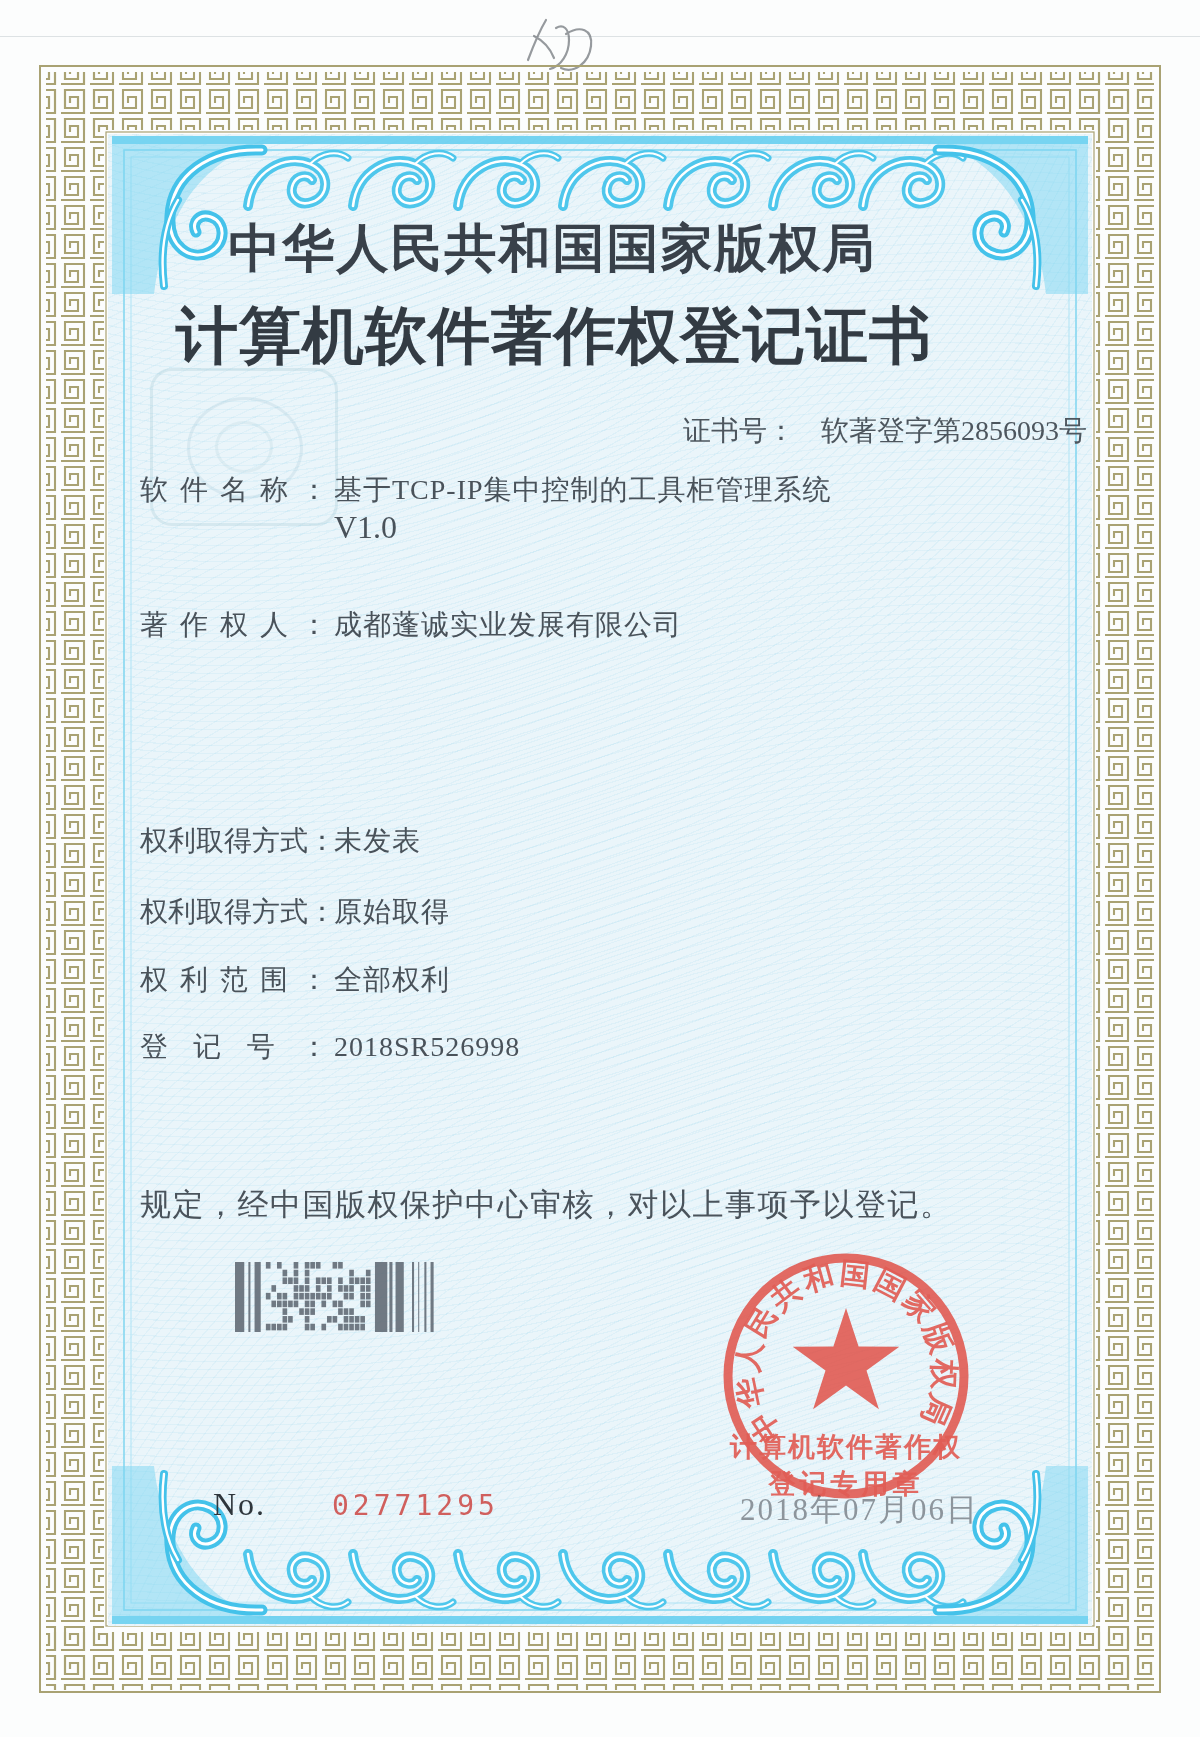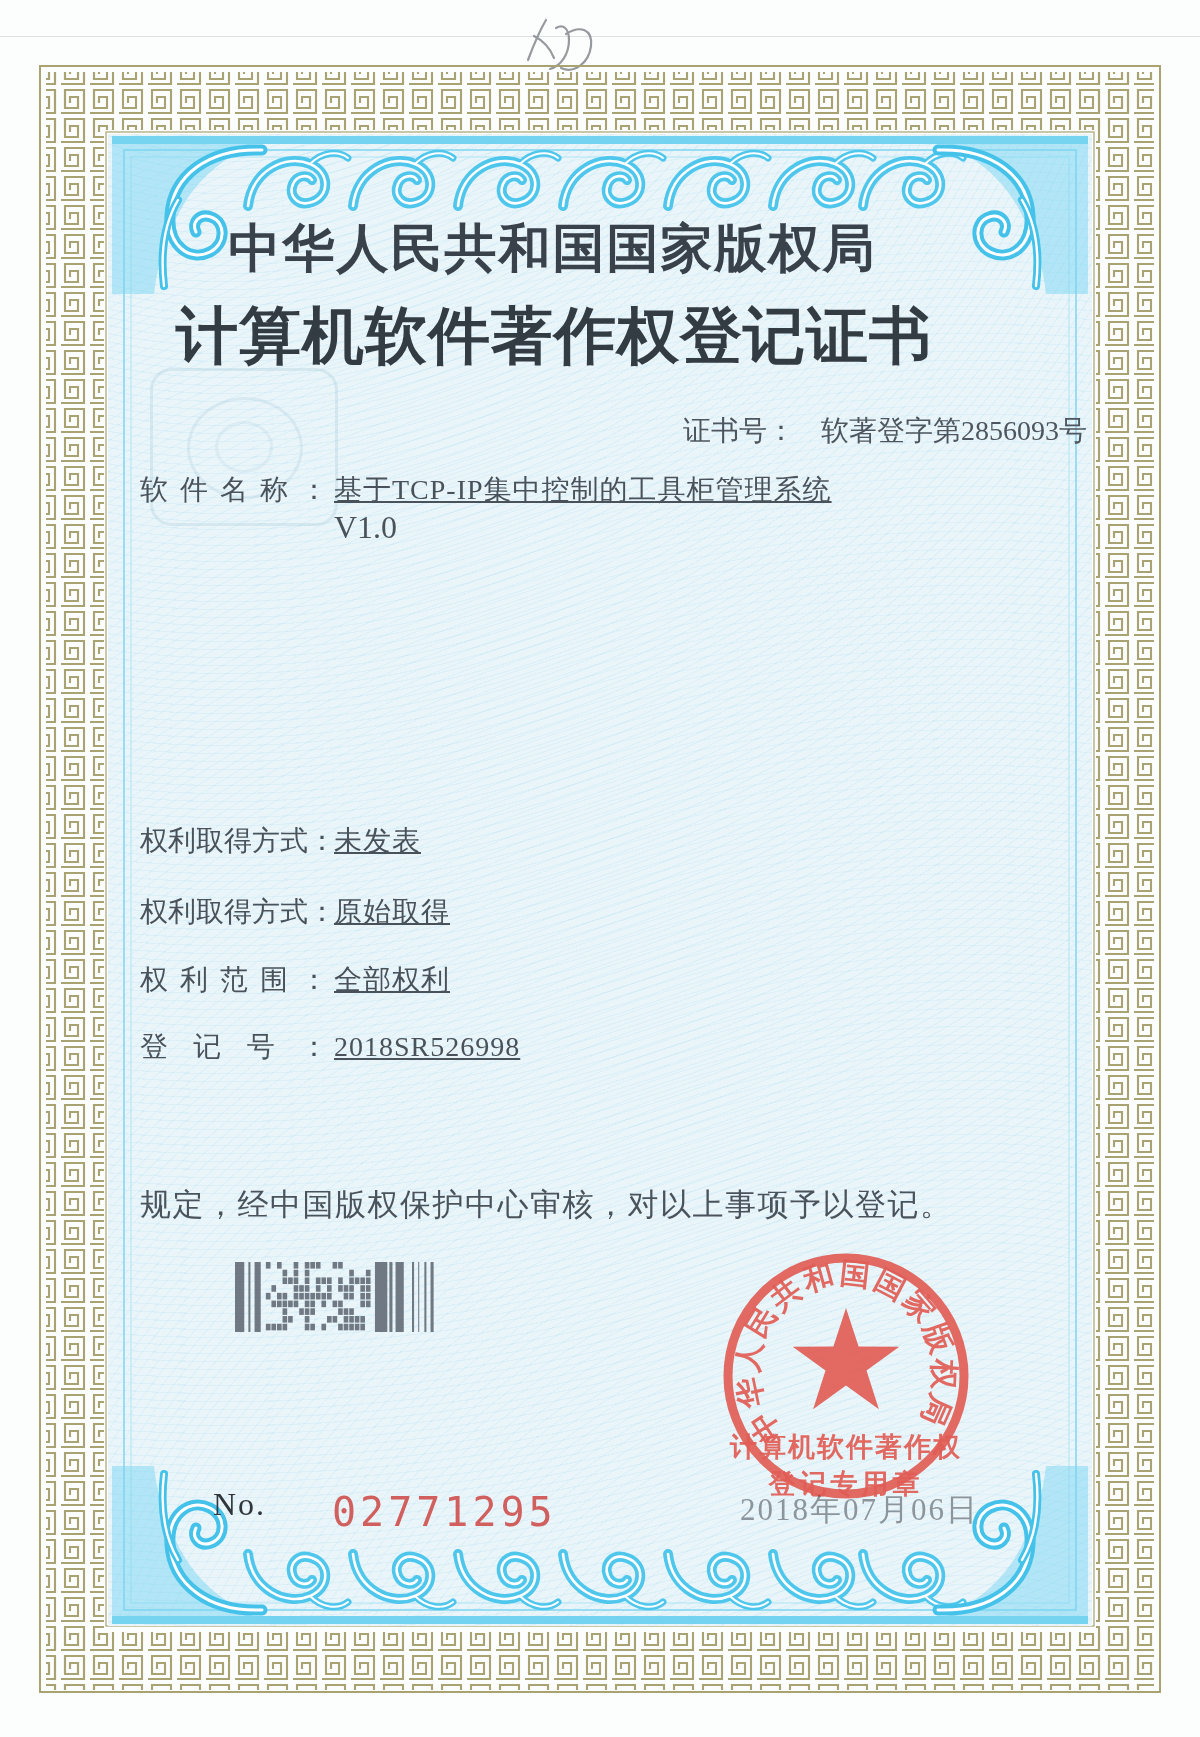--- a/index.html
+++ b/index.html
@@ -29,25 +29,25 @@
     text-align:center;font-size:52px;font-weight:600;letter-spacing:2px;color:#39414a;white-space:nowrap;
   }
   .cert-title{
     position:absolute;left:110px;top:294px;width:980px;padding-right:92px;box-sizing:border-box;
     text-align:center;font-size:62px;font-weight:700;letter-spacing:1px;color:#333b43;white-space:nowrap;
   }
   .certno{position:absolute;left:683px;top:412px;font-size:28px;color:#4d565e;white-space:nowrap;}
   .certno .sp{display:inline-block;width:26px;}
   .row{position:absolute;left:140px;font-size:28px;white-space:nowrap;color:#49525a;}
   .row .lbl{display:inline-block;width:188px;text-align:justify;text-align-last:justify;}
-  .row .val{margin-left:6px;letter-spacing:1px;text-decoration:underline;}
+  .row .val{margin-left:6px;letter-spacing:1px;}
   .val2{position:absolute;left:334px;font-size:32px;color:#49525a;}
   .stmt{position:absolute;font-size:31px;letter-spacing:1.5px;color:#4a535b;white-space:nowrap;}
   .serial{position:absolute;left:213px;top:1486px;font-size:32px;color:#2f363c;letter-spacing:2px;}
-  .serial-num{position:absolute;left:332px;top:1489px;font-size:40px;color:#d05f5d;
+  .serial-num{position:absolute;left:332px;top:1489px;font-size:28px;color:#d05f5d;
     font-family:"DejaVu Sans Mono","Liberation Mono",monospace;letter-spacing:4px;}
   .issue-date{position:absolute;left:740px;top:1489px;font-size:31px;color:#8d959c;letter-spacing:2px;z-index:1;}
   .sealwrap{position:absolute;left:690px;top:1220px;z-index:2;mix-blend-mode:multiply;opacity:.92;}
   .watermark{
     position:absolute;left:150px;top:368px;width:182px;height:152px;border:3px solid rgba(140,185,200,.22);
     border-radius:22px;z-index:0;
   }
   .watermark:before{content:"";position:absolute;left:34px;top:26px;width:110px;height:96px;
     border:3px solid rgba(140,185,200,.18);border-radius:50%;}
   .watermark:after{content:"";position:absolute;left:62px;top:50px;width:52px;height:46px;
@@ -138,20 +138,23 @@
 
     <div class="certno">
       <span>证书号：</span><span class="sp"></span><span>软著登字第2856093号</span>
     </div>
 
     <div class="row" style="top:471px;">
       <span class="lbl">软件名称：</span><span class="val">基于TCP-IP集中控制的工具柜管理系统</span>
     </div>
     <div class="val2" style="top:509px;">V1.0</div>
 
+    <div class="row" style="top:606px;">
+      <span class="lbl">著作权人：</span><span class="val">成都蓬诚实业发展有限公司</span>
+    </div>
 
 
     <div class="row" style="top:822px;">
       <span class="lbl">权利取得方式：</span><span class="val">未发表</span>
     </div>
 
     <div class="row" style="top:893px;">
       <span class="lbl">权利取得方式：</span><span class="val">原始取得</span>
     </div>
 

